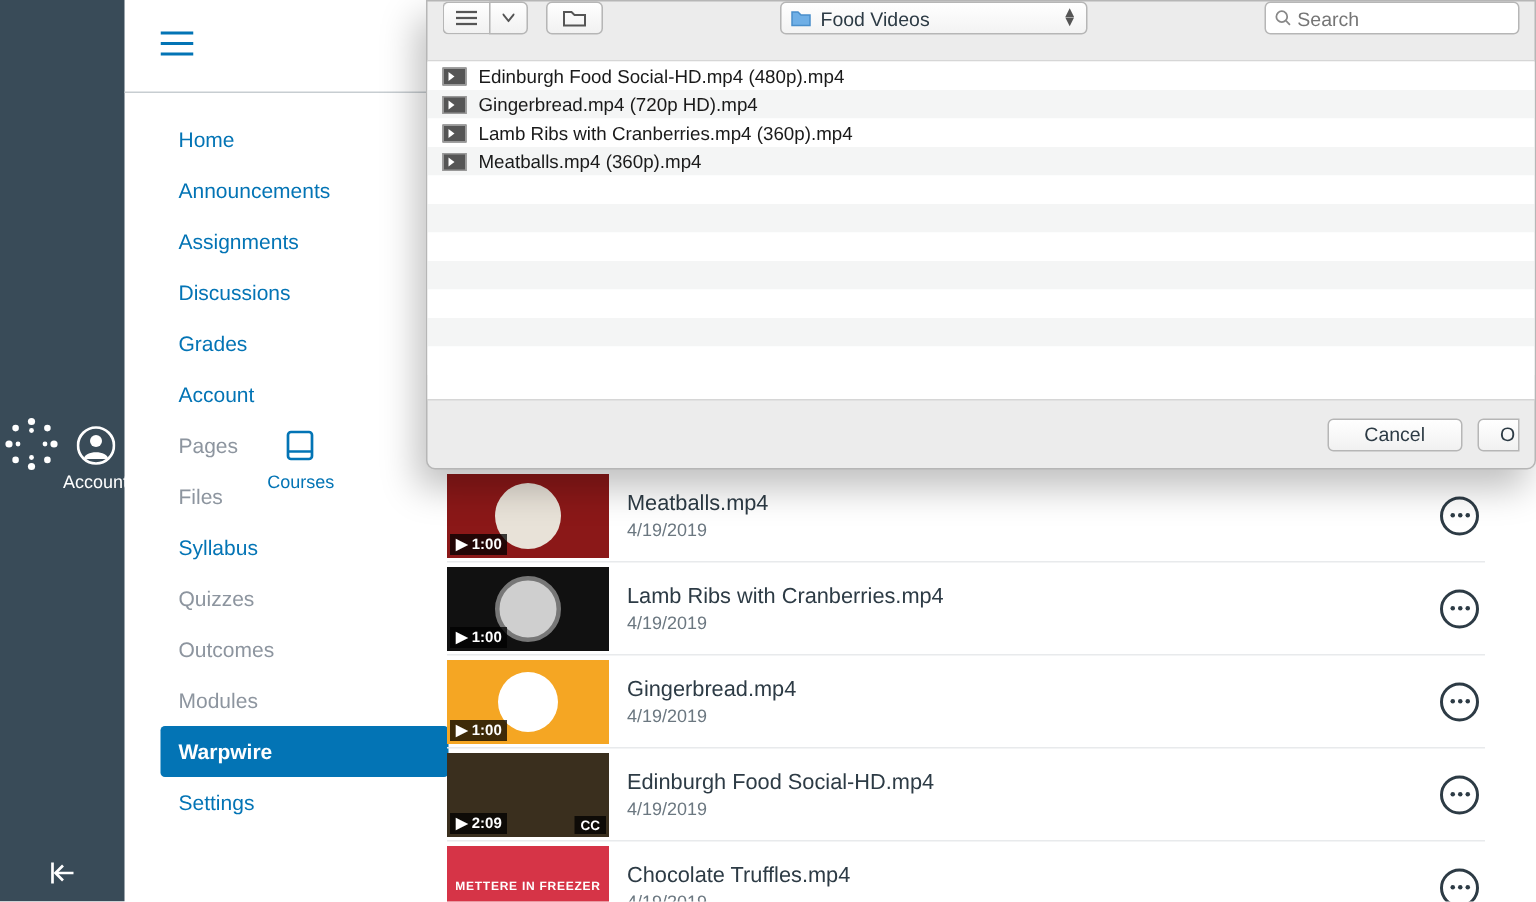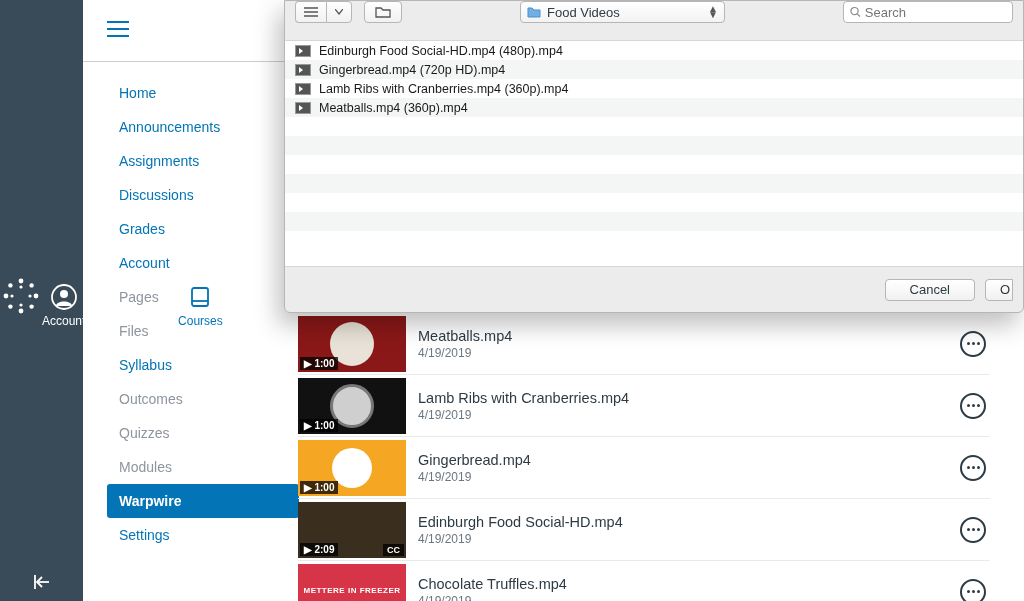--- a/index.html
+++ b/index.html
@@ -156,22 +156,22 @@
 <div class="cnav" id="cnav">
     <a>Home</a>
     <a>Announcements</a>
     <a>Assignments</a>
     <a>Discussions</a>
     <a>Grades</a>
     <a>Account</a>
     <a class="dim">Pages</a>
     <a class="dim">Files</a>
     <a>Syllabus</a>
+    <a class="dim">Quizzes</a>
     <a class="dim">Outcomes</a>
-    <a class="dim">Quizzes</a>
     <a class="dim">Modules</a>
     <a class="active">Warpwire</a>
     <a>Settings</a>
   </div>
 
 <div class="mlist" id="mlist">
     <div class="mitem">
       <div class="thumb ">
         <div class="plate"></div>
         <div class="dur">▶ 1:00</div>

